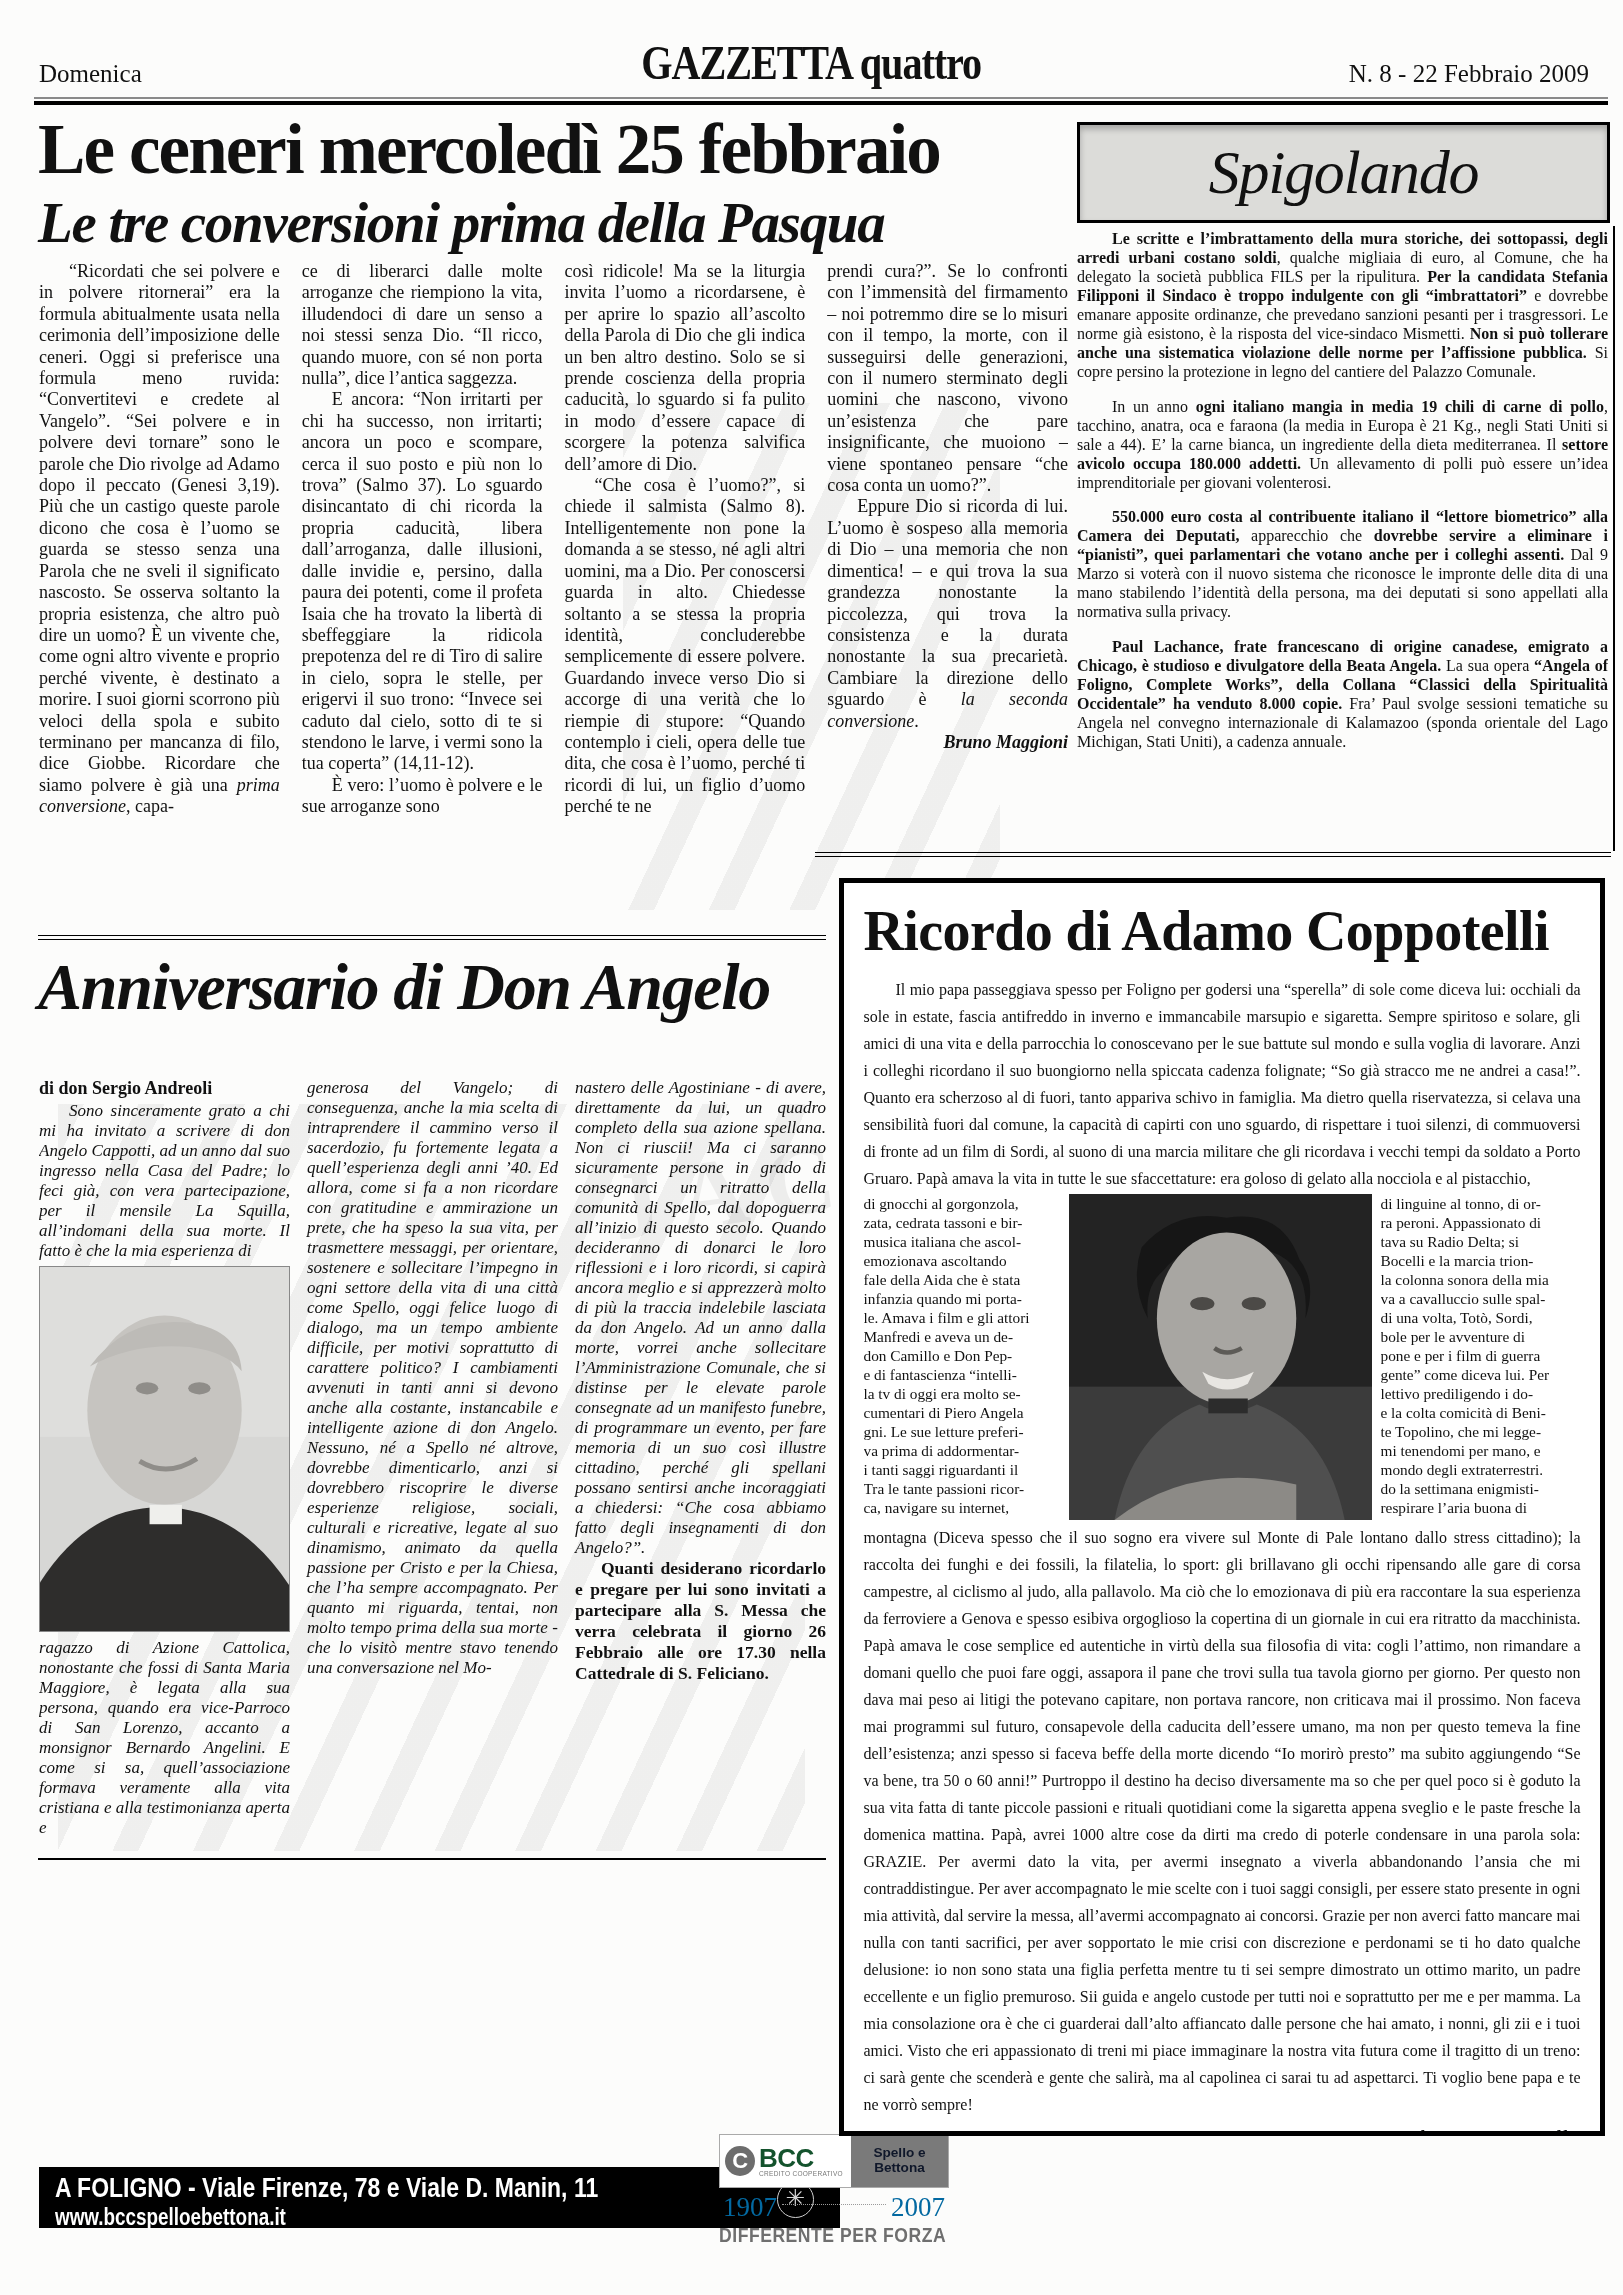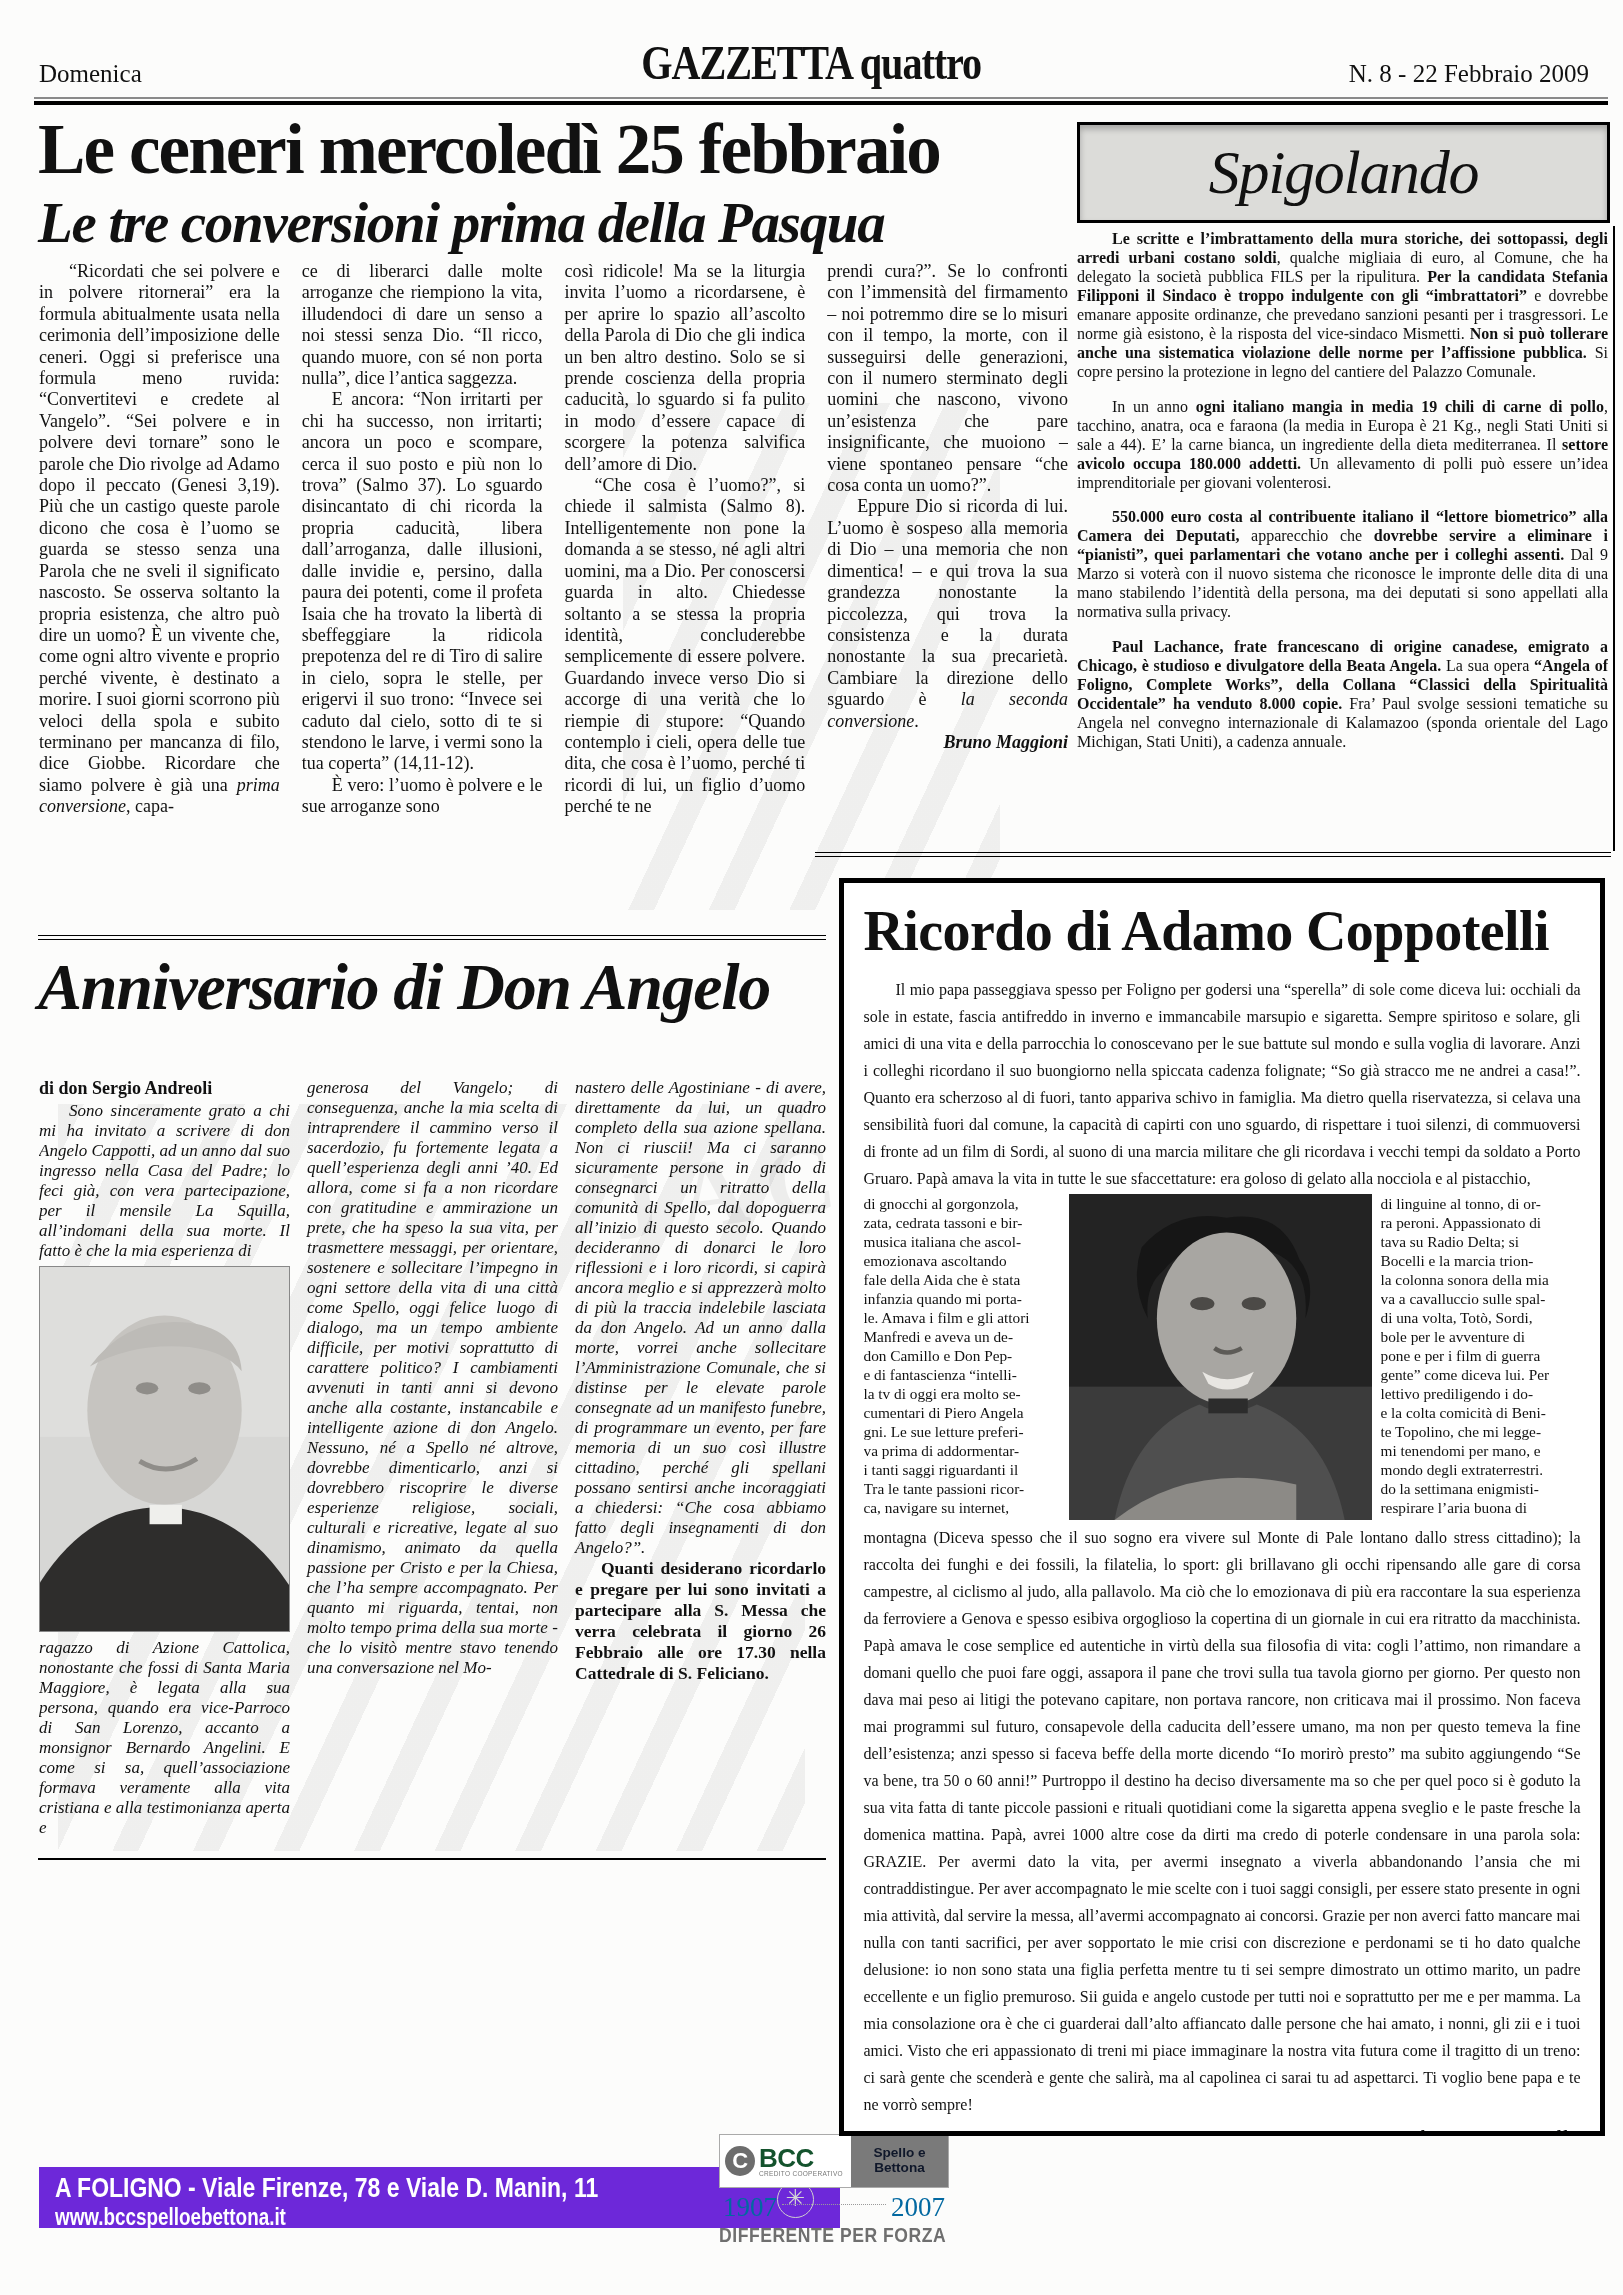--- a/index.html
+++ b/index.html
@@ -52,21 +52,21 @@
   .cp-frag{width:196px;font-size:15.3px;line-height:19px;white-space:nowrap;overflow:hidden;}
   .cp-frag.right{text-align:left;}
   .cp-photo{width:303px;height:326px;flex:0 0 auto;}
   .cp-sign{font-size:23.4px;font-style:italic;text-align:right;margin-top:6.5px;padding-right:6.5px;}
   
   .ad-box{position:absolute;left:39px;top:1873px;width:784px;height:269px;background:#9b9b9b;overflow:hidden;padding:14.3px 0 0 23.4px;box-sizing:border-box;}
   .ad-line{height:64px;}
   .ad-line span{display:inline-block;transform:scaleX(0.72);transform-origin:0 50%;white-space:nowrap;
                 font-family:"Liberation Sans","DejaVu Sans",sans-serif;font-weight:bold;font-size:61px;color:#fff;letter-spacing:-1.3px;}
   .ad-gap{height:14.3px;}
-  .ad-bar{position:absolute;left:39px;top:2167px;width:801px;height:61px;background:#6d28d9;color:#fff;
+  .ad-bar{position:absolute;left:39px;top:2167px;width:801px;height:61px;background:#000000;color:#fff;
           padding:5.2px 0 0 15.6px;box-sizing:border-box;}
   .ad-bar .l1 span{display:inline-block;transform:scaleX(0.82);transform-origin:0 50%;white-space:nowrap;
                    font-family:"Liberation Sans","DejaVu Sans",sans-serif;font-weight:bold;font-size:28px;}
   .ad-bar .l2 span{display:inline-block;transform:scaleX(0.82);transform-origin:0 50%;white-space:nowrap;
                    font-family:"Liberation Sans","DejaVu Sans",sans-serif;font-weight:bold;font-size:23px;}
   .ad-emblem{position:absolute;right:26px;top:14.3px;width:35px;height:35px;border-radius:50%;border:1.9px solid #cfcfcf;
              color:#d6d6d6;font-size:23.4px;line-height:32px;text-align:center;font-family:"DejaVu Sans",sans-serif;}
   
   .bcc{position:absolute;left:719px;top:2134px;width:230px;font-family:"Liberation Sans","DejaVu Sans",sans-serif;}
   .bcc-top{display:flex;border:1.3px solid #aaa;background:#fff;height:52px;}

